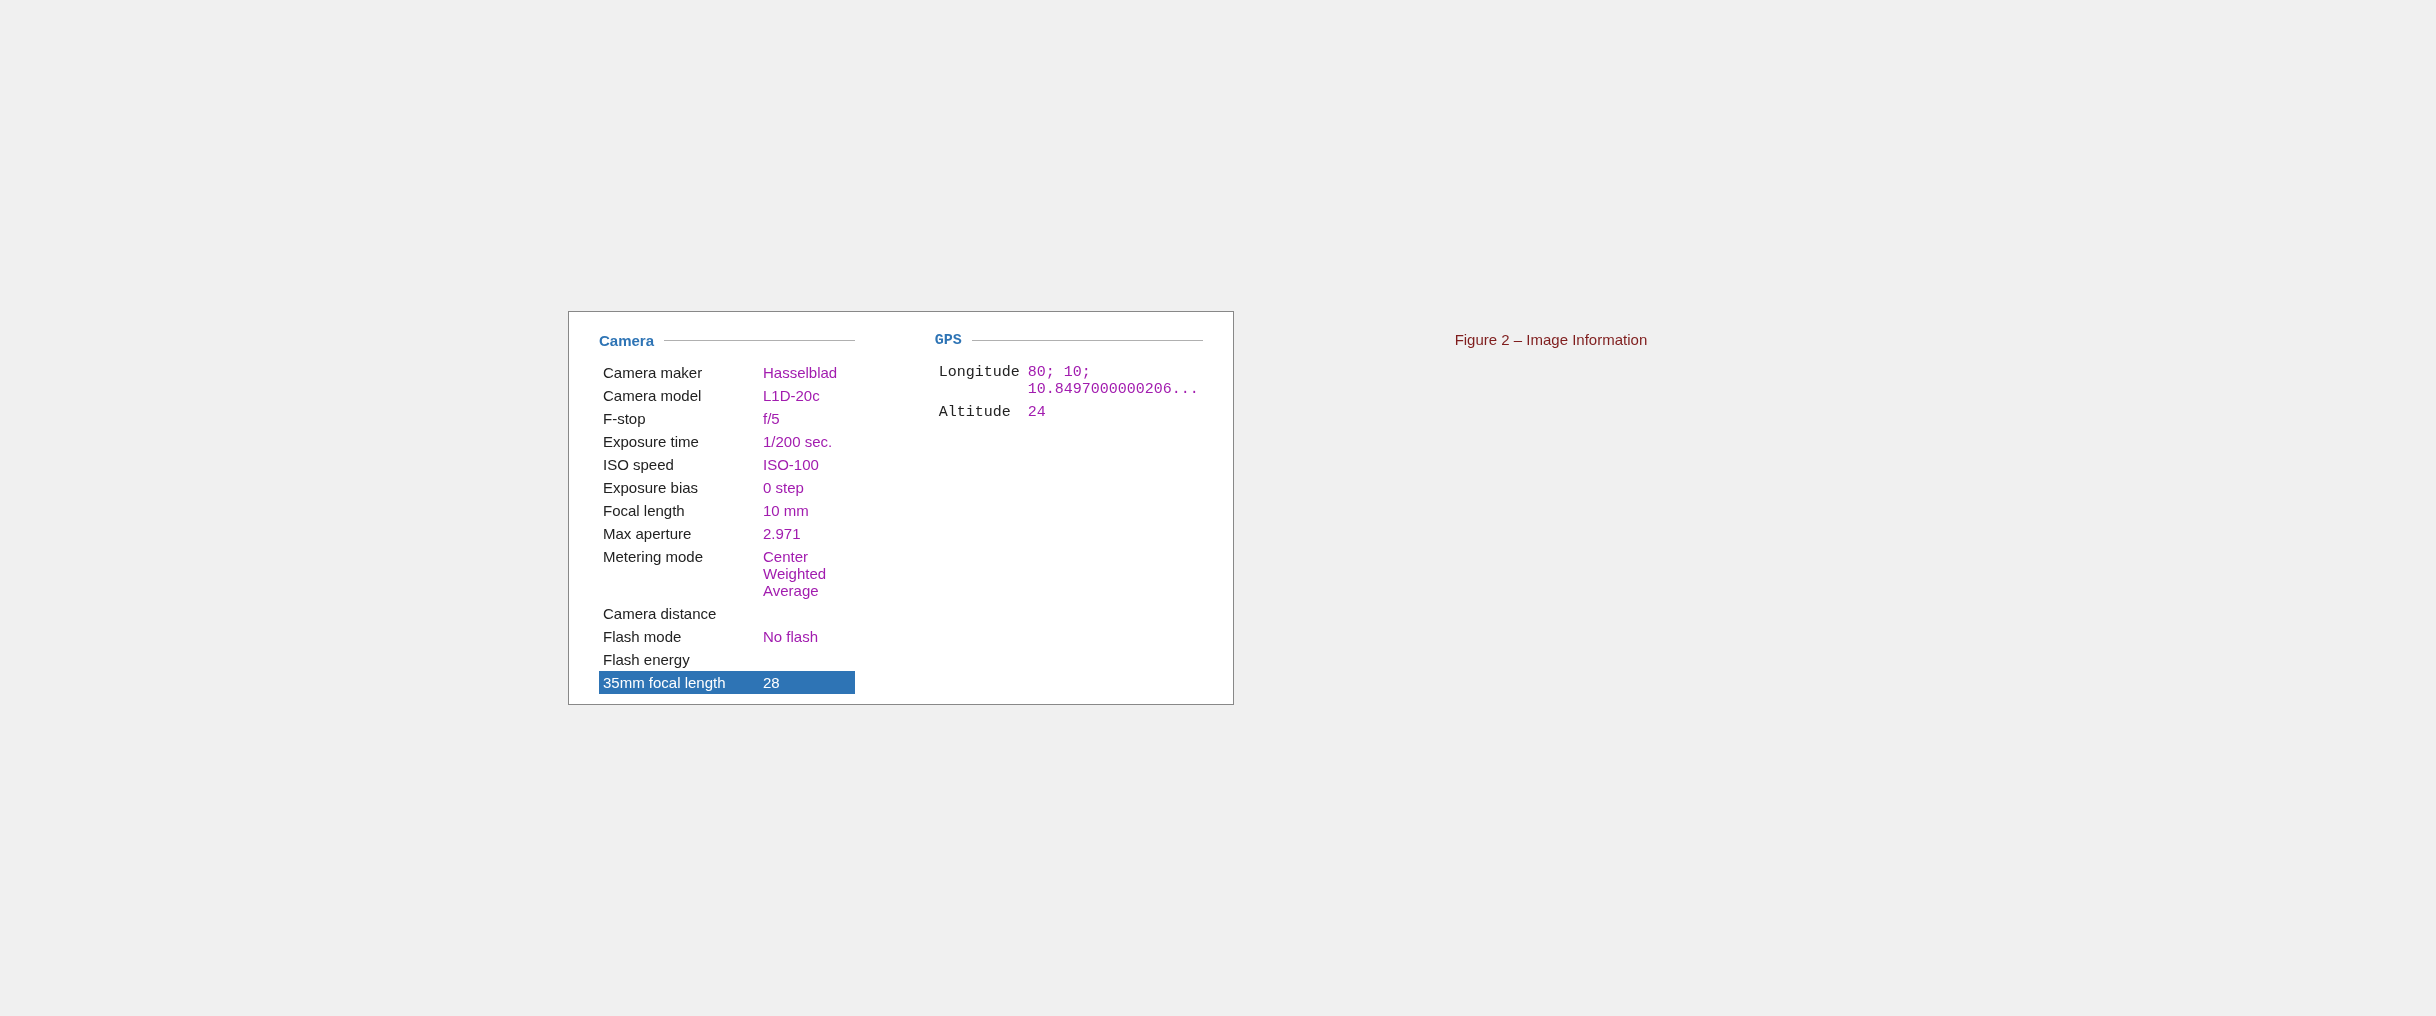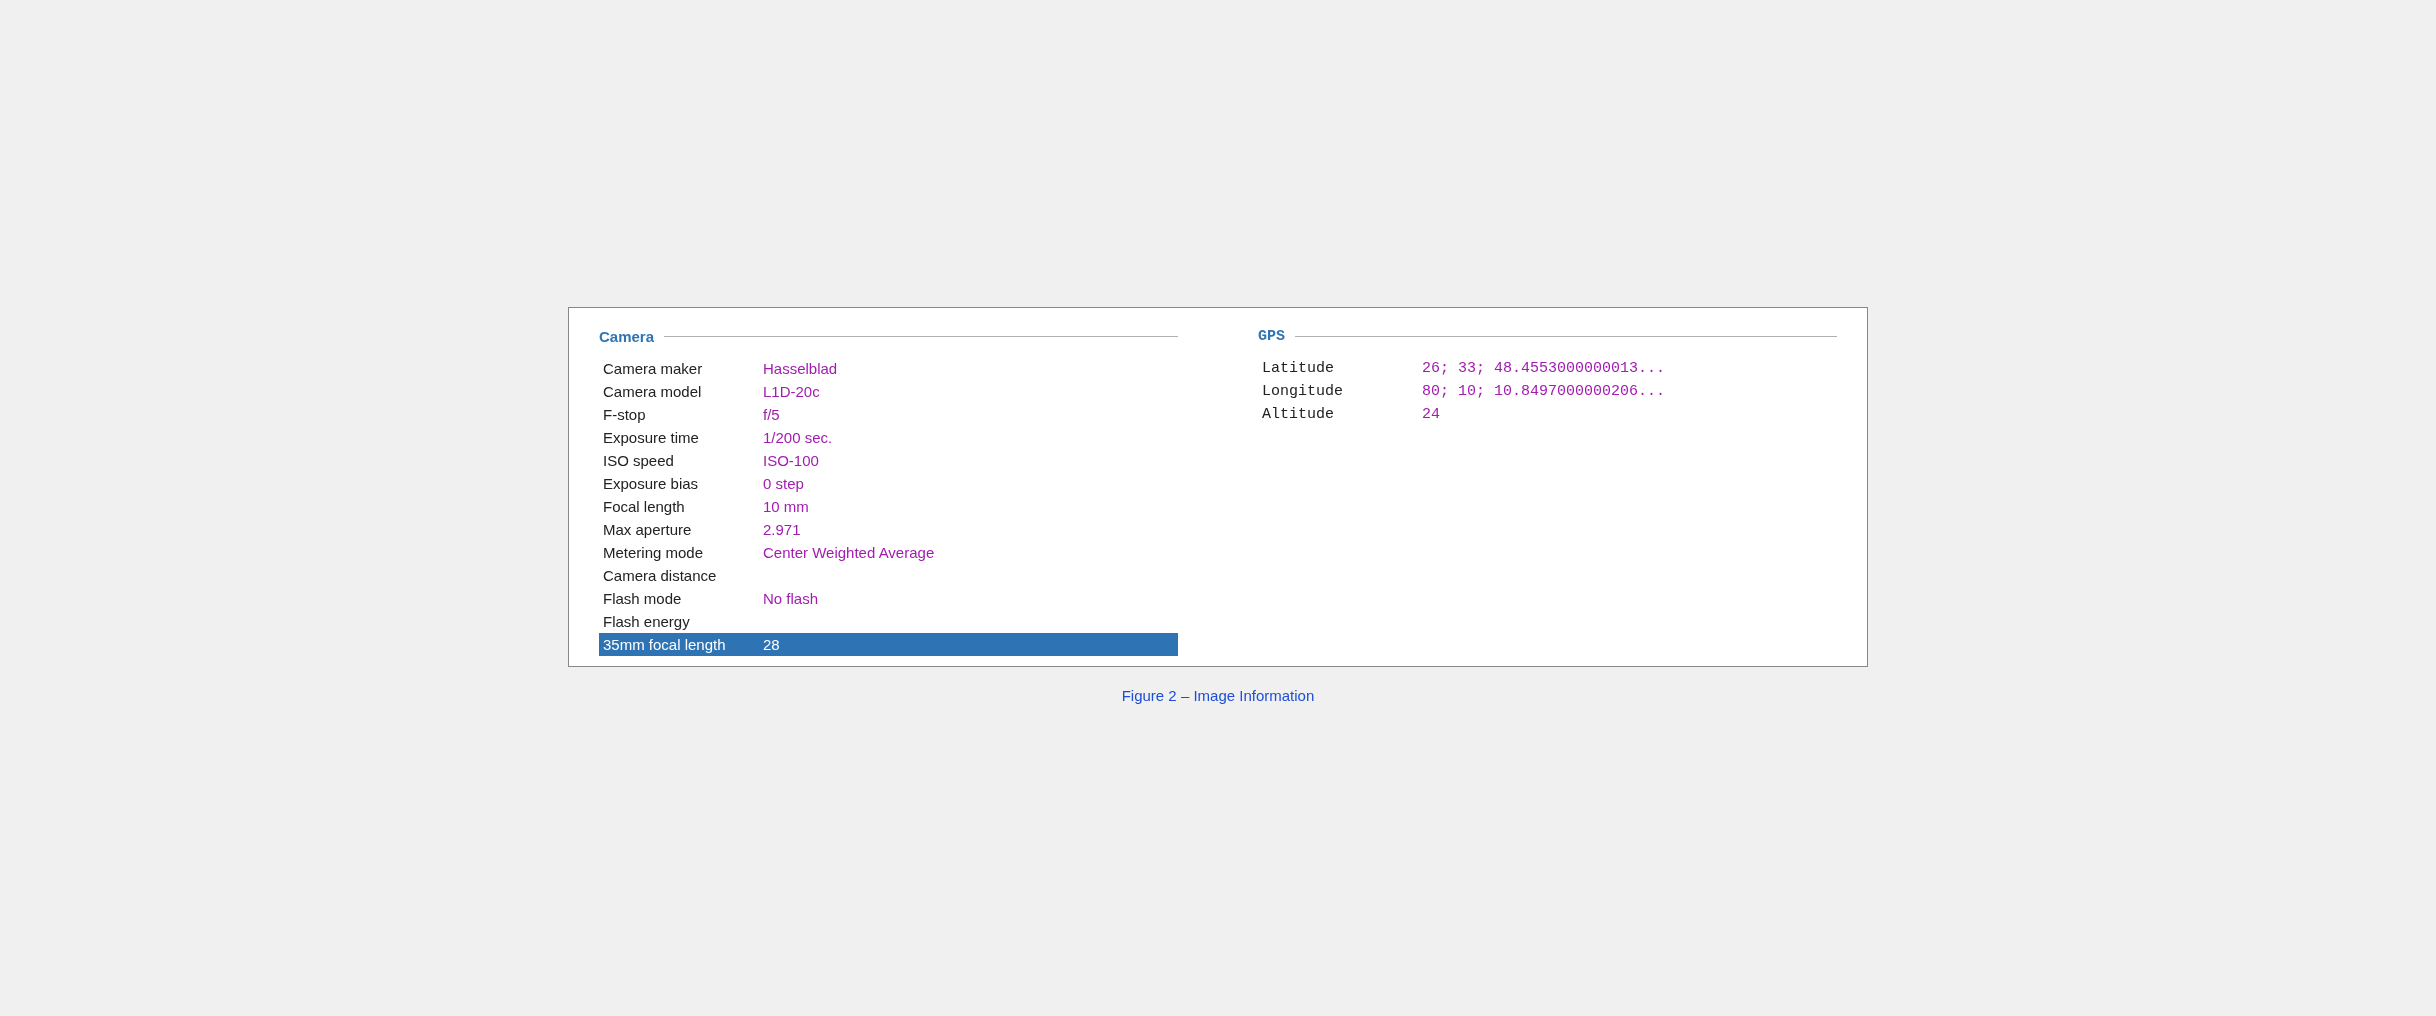--- a/index.html
+++ b/index.html
@@ -14,21 +14,21 @@
       flex-direction: column;
       align-items: center;
       justify-content: center;
       min-height: 100vh;
       font-family: 'Segoe UI', Arial, sans-serif;
       font-size: 15px;
     }
 
     .outer-wrapper {
       display: flex;
-      flex-direction: column;
+      flex-direction: row;
       align-items: flex-start;
       width: 100%;
       max-width: 1300px;
     }
 
     .panel {
       background: #ffffff;
       border: 1.5px solid #888;
       width: 100%;
       padding: 20px 30px 10px 30px;
@@ -90,21 +90,21 @@
     }
 
     .info-table tr.selected-row td {
       background: #2e74b5;
       color: #fff;
     }
 
     .figure-caption {
       margin-top: 14px;
       font-size: 15px;
-      color: #1d4ed8;
+      color: #7f1d1d;
       text-align: center;
       width: 100%;
       padding: 6px 0;
     }
   </style>
 </head>
 <body>
 
 <div class="outer-wrapper">
   <div class="panel">
@@ -173,24 +173,20 @@
     </div>
 
     <div class="right-section">
       <div class="section-header">
         <span class="section-title">GPS</span>
         <div class="section-line"></div>
       </div>
       <table class="info-table">
         <tbody id="gps-rows">
             <tr>
-      <td>Latitude</td>
-      <td>26; 33; 48.4553000000013...</td>
-    </tr>
-            <tr>
       <td>Longitude</td>
       <td>80; 10; 10.8497000000206...</td>
     </tr>
             <tr>
       <td>Altitude</td>
       <td>24</td>
     </tr>
           </tbody>
       </table>
     </div>

